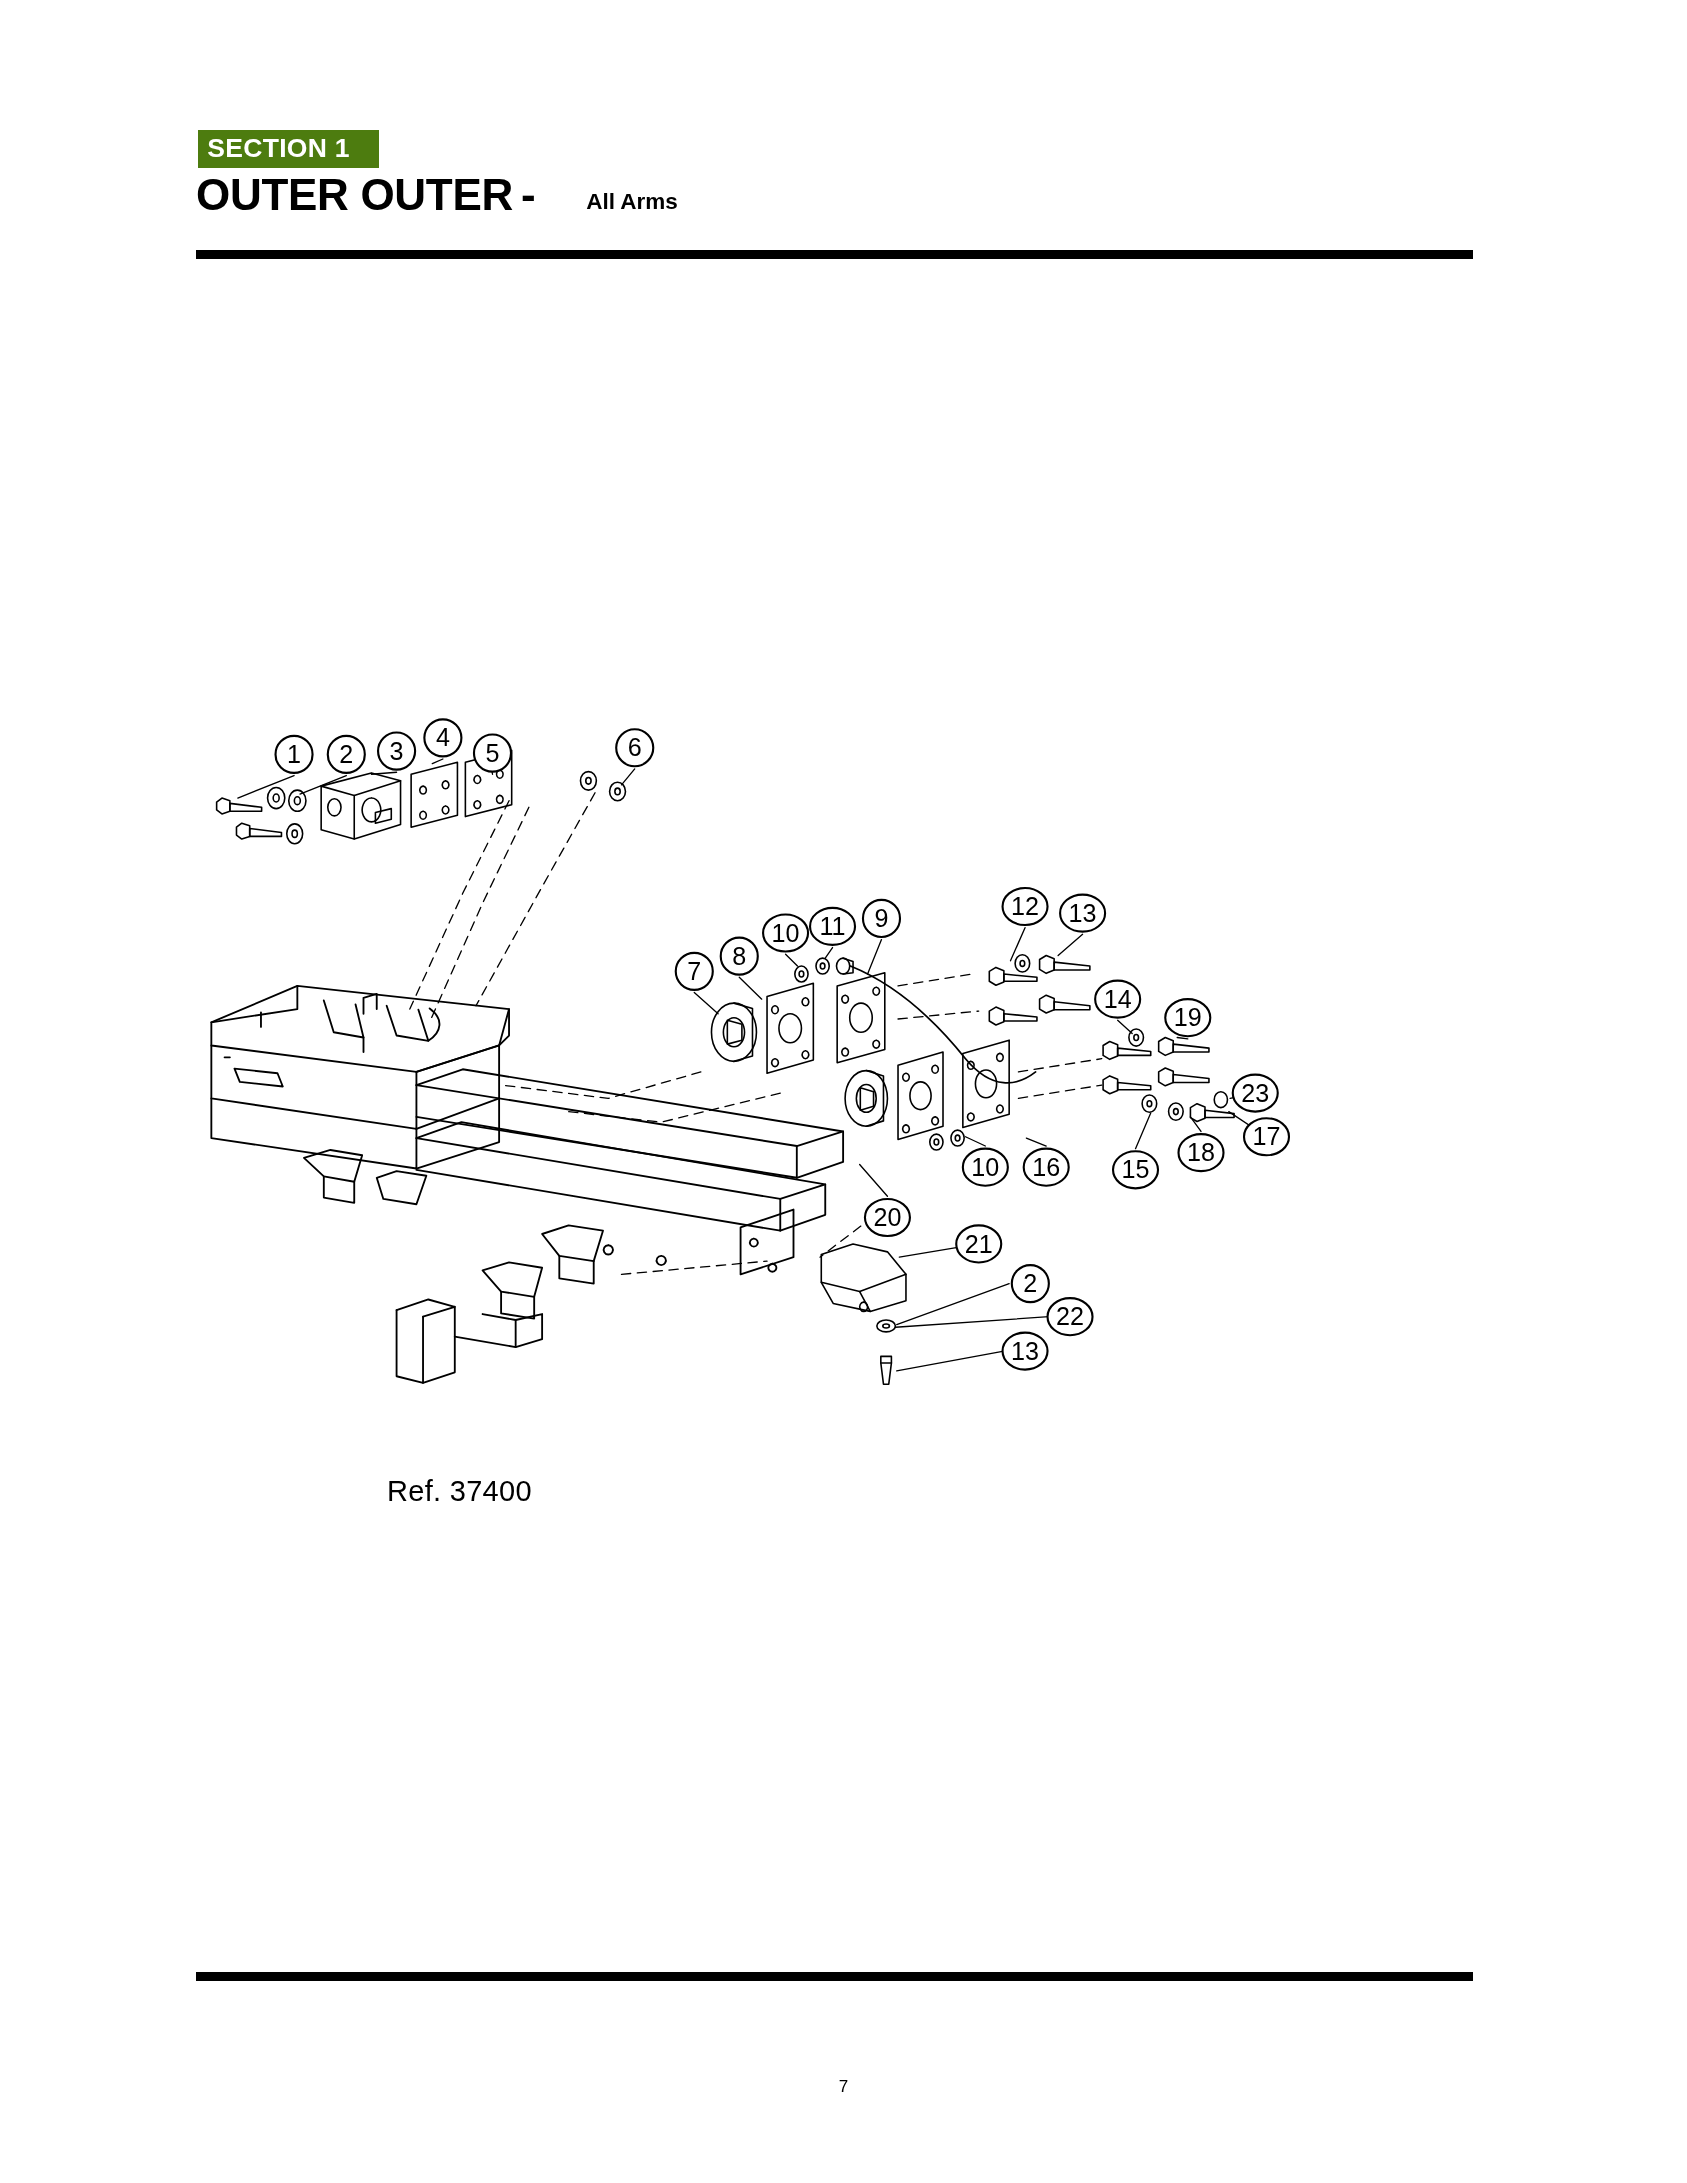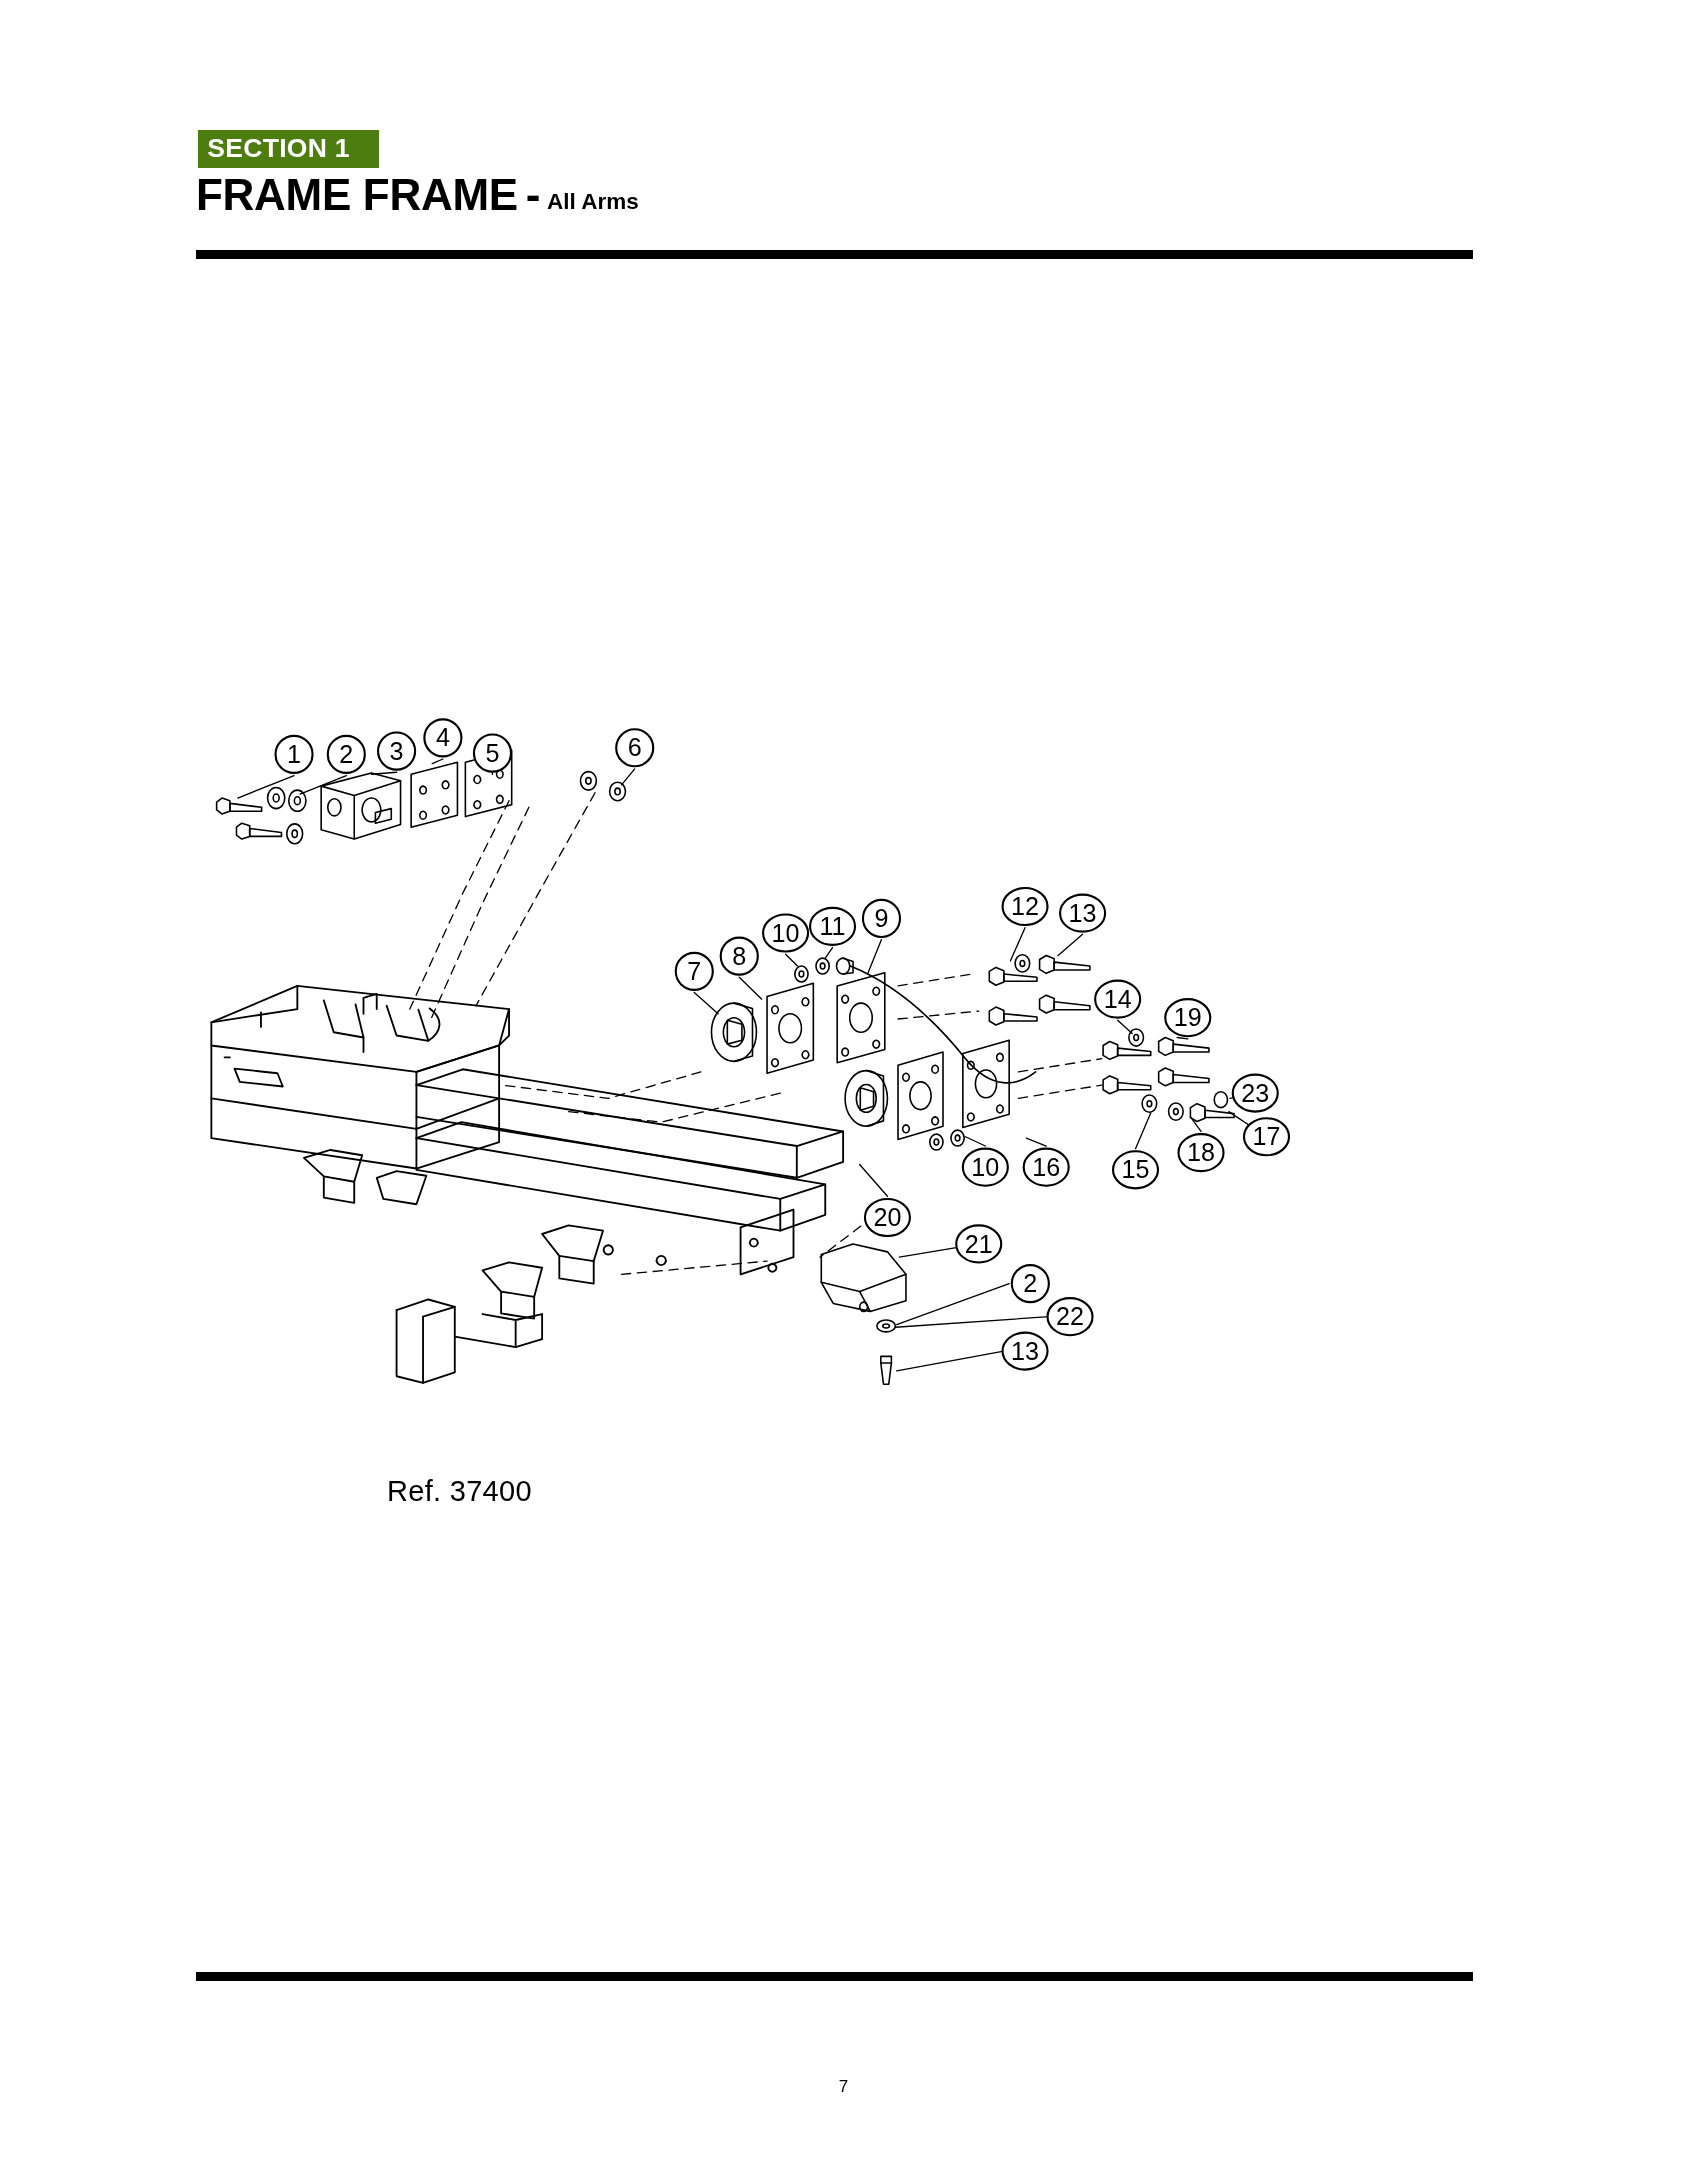--- a/index.html
+++ b/index.html
@@ -52,20 +52,21 @@
     font-weight: bold;
     margin: 0 6.6px 0 8px;
     line-height: 1;
   }
   .title-sub {
     font-size: 22.5px;
     font-weight: bold;
     line-height: 1;
     position: relative;
     top: -1.3px;
+    margin-left: 44px;
   }
   .rule-top {
     position: absolute;
     left: 196px;
     top: 250px;
     width: 1277px;
     height: 8.6px;
     background: #000000;
   }
   .rule-bottom {
@@ -108,21 +109,21 @@
   }
 </style>
 </head>
 <body>
 
 <div class="page">
 
   <div class="section-tag">SECTION 1</div>
 
   <div class="title-row">
-    <span class="title-main">FRAME FRAME</span>
+    <span class="title-main">OUTER OUTER</span>
     <span class="title-dash">-</span>
     <span class="title-sub">All Arms</span>
   </div>
 
   <div class="rule-top"></div>
 
   <div class="drawing">
     <svg viewBox="0 0 1930 1560" xmlns="http://www.w3.org/2000/svg" fill="none" stroke="#000" stroke-width="2.4" stroke-linecap="round" stroke-linejoin="round">
 
       <g stroke-width="2.8">

